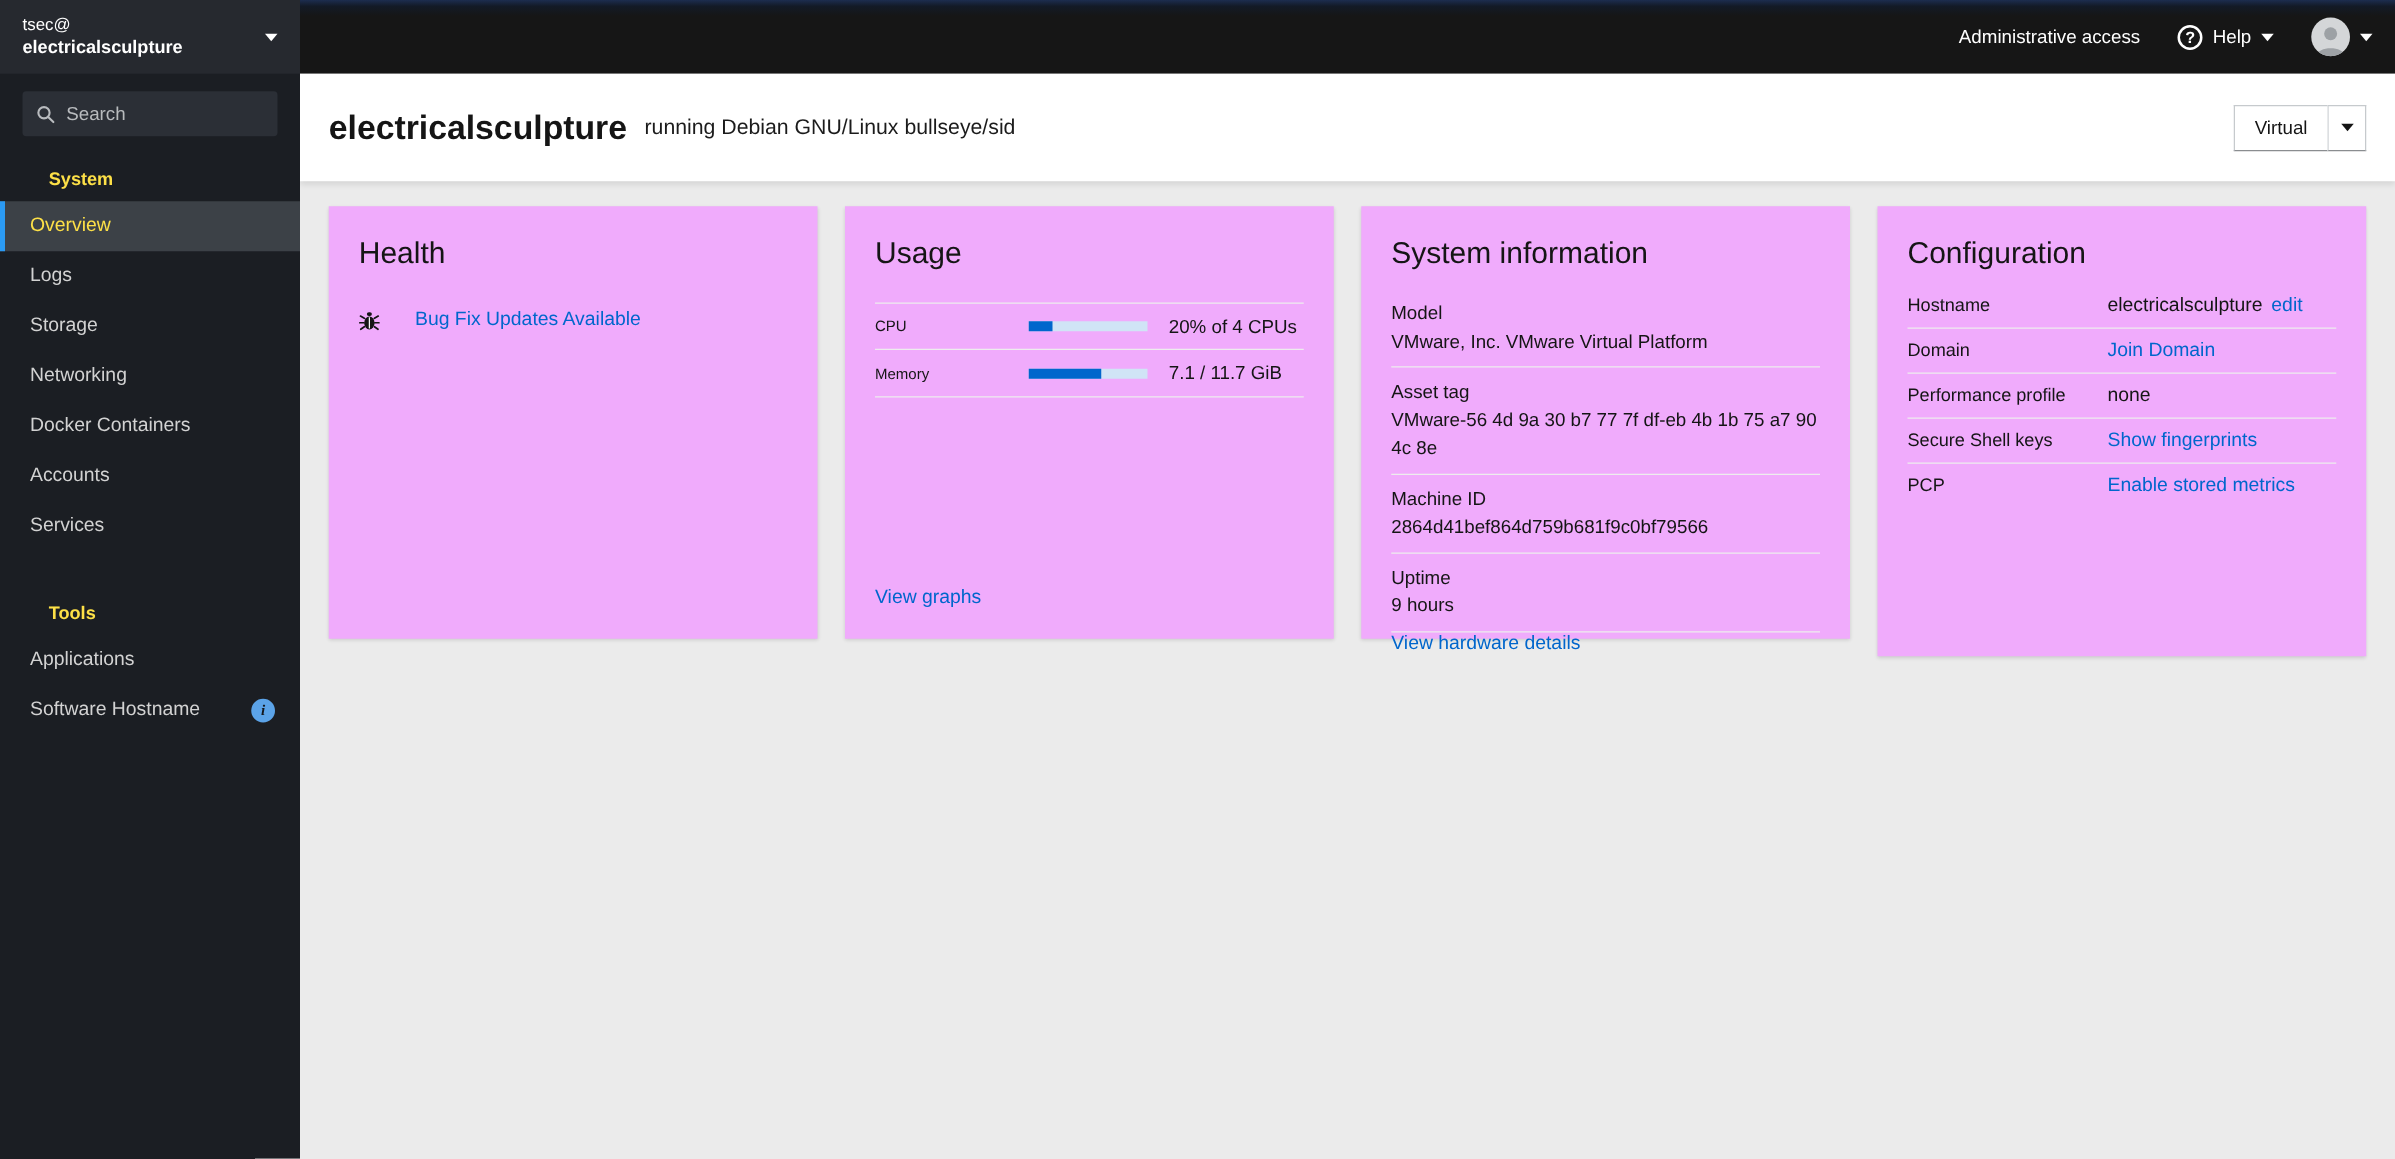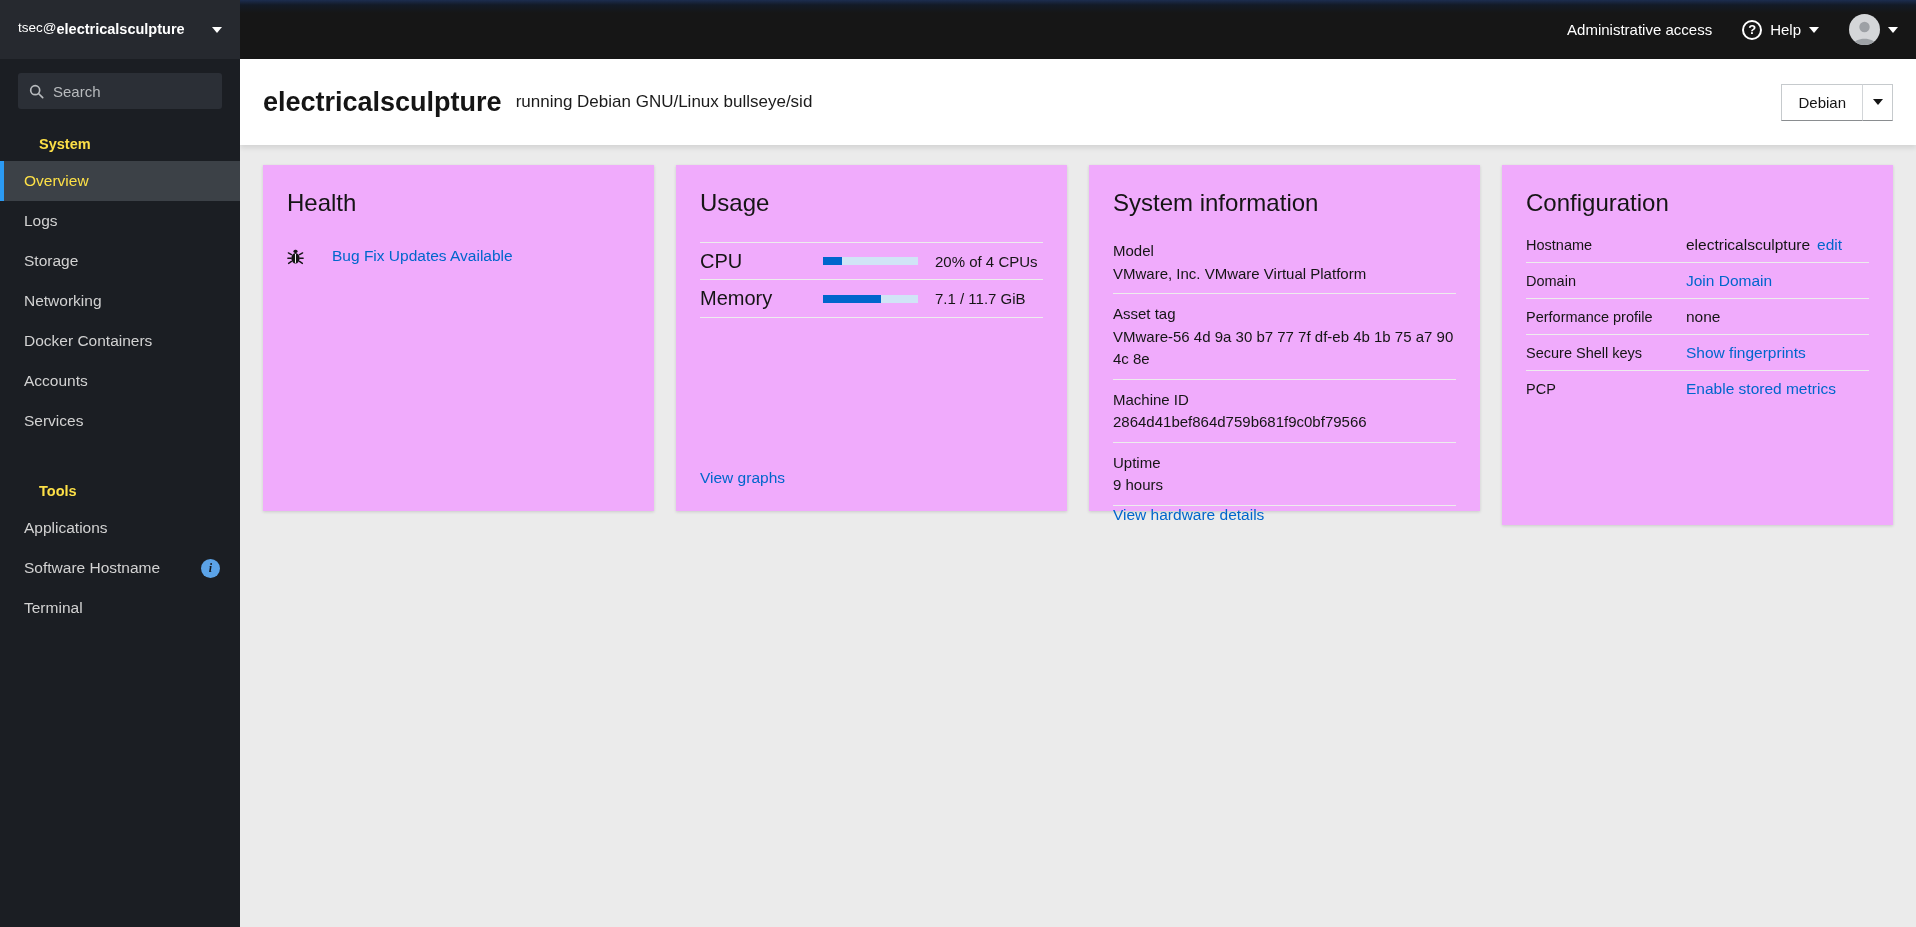--- a/index.html
+++ b/index.html
@@ -2,21 +2,21 @@
 <html><head>
 <meta charset="utf-8">
 <style>
   * { margin:0; padding:0; box-sizing:border-box; }
   html,body { width:1916px; height:927px; overflow:hidden; }
   body { font-family:"Liberation Sans", sans-serif; background:#ebebeb; position:relative; color:#151515; }
 
   
   .sidebar { position:absolute; left:0; top:0; width:240px; height:927px; background:#1b1e23; z-index:5; }
   .sidebar-header { height:59px; background:#26292f; display:flex; align-items:center; padding:0 18px; cursor:pointer; }
-  .host-lines { display:flex; flex-direction:row; line-height:1.25; }
+  .host-lines { display:flex; flex-direction:column; line-height:1.25; }
   .host-user { color:#d2d2d2; font-size:13.5px; color:#fff; font-weight:400; }
   .host-name { color:#fff; font-size:14.5px; font-weight:700; }
   .sidebar-header .caret { margin-left:auto; }
 
   .caret { width:0; height:0; border-left:5px solid transparent; border-right:5px solid transparent; border-top:6px solid #fff; display:inline-block; }
   .caret.dark { border-top-color:#151515; }
 
   .search-wrap { margin:14px 18px 0; height:36px; background:#2b2f36; border-radius:3px; display:flex; align-items:center; padding:0 11px; gap:9px; }
   .search-wrap svg { flex-shrink:0; }
   .search-input { background:transparent; border:none; outline:none; color:#e8e8e8; font-size:15px; width:100%; font-family:"Liberation Sans",sans-serif; }
@@ -51,21 +51,21 @@
   .card.h1 { height:346px; }
   .card.h2 { height:360px; }
   .card-title { font-size:24px; font-weight:400; color:#151515; }
 
   .health-row { display:flex; align-items:center; gap:28px; margin-top:30px; }
   a.link { color:#0066cc; text-decoration:none; font-size:15.5px; cursor:pointer; }
 
   .usage-table { margin-top:25px; }
   .usage-row { display:flex; align-items:center; height:38px; border-bottom:1px solid #ededed; }
   .usage-row:first-child { border-top:1px solid #ededed; }
-  .usage-label { width:123px; font-size:20px; }
+  .usage-label { width:123px; font-size:12px; }
   .usage-bar { width:95px; height:8px; background:#d0e4f6; margin-right:17px; flex-shrink:0; }
   .usage-fill { height:100%; background:#0066cc; }
   .usage-value { font-size:15px; }
   .card-bottom-link { margin-top:auto; }
 
   .si-table { margin-top:14px; }
   .si-row { display:flex; padding:9px 0 8px; border-bottom:1px solid #ededed; font-size:15px; line-height:1.5;flex-direction:column; }
   .si-label { width:88px; flex-shrink:0; }
   .si-value { flex:1; }
 
@@ -121,23 +121,20 @@
   </div>
 
   <div class="nav-section-title tools">Tools</div>
   <div class="nav-item">
     <span>Applications</span>
   </div>
   <div class="nav-item">
     <span>Software Hostname</span>
     <span class="info-badge">i</span>
   </div>
-  <div class="nav-item">
-    <span>Terminal</span>
-  </div>
 </nav>
 
 <header class="masthead">
   <span class="masthead-item">
     <span>Administrative access</span>
   </span>
   <span class="masthead-item">
     <span class="help-icon">?</span>
     <span>Help</span>
     <span class="caret"></span>
@@ -150,21 +147,21 @@
       </svg>
     </span>
     <span class="caret"></span>
   </span>
 </header>
 
 <div class="page-header">
   <span class="hostname-title">electricalsculpture</span>
   <span class="hostname-sub">running Debian GNU/Linux bullseye/sid</span>
   <span class="restart-group">
-    <button class="btn btn-restart">Debian</button>
+    <button class="btn btn-restart">Virtual</button>
     <button class="btn btn-caret">
       <span class="caret dark"></span>
     </button>
   </span>
 </div>
 
 <main class="content">
 
   <section class="card h1">
     <h2 class="card-title">Health</h2>

